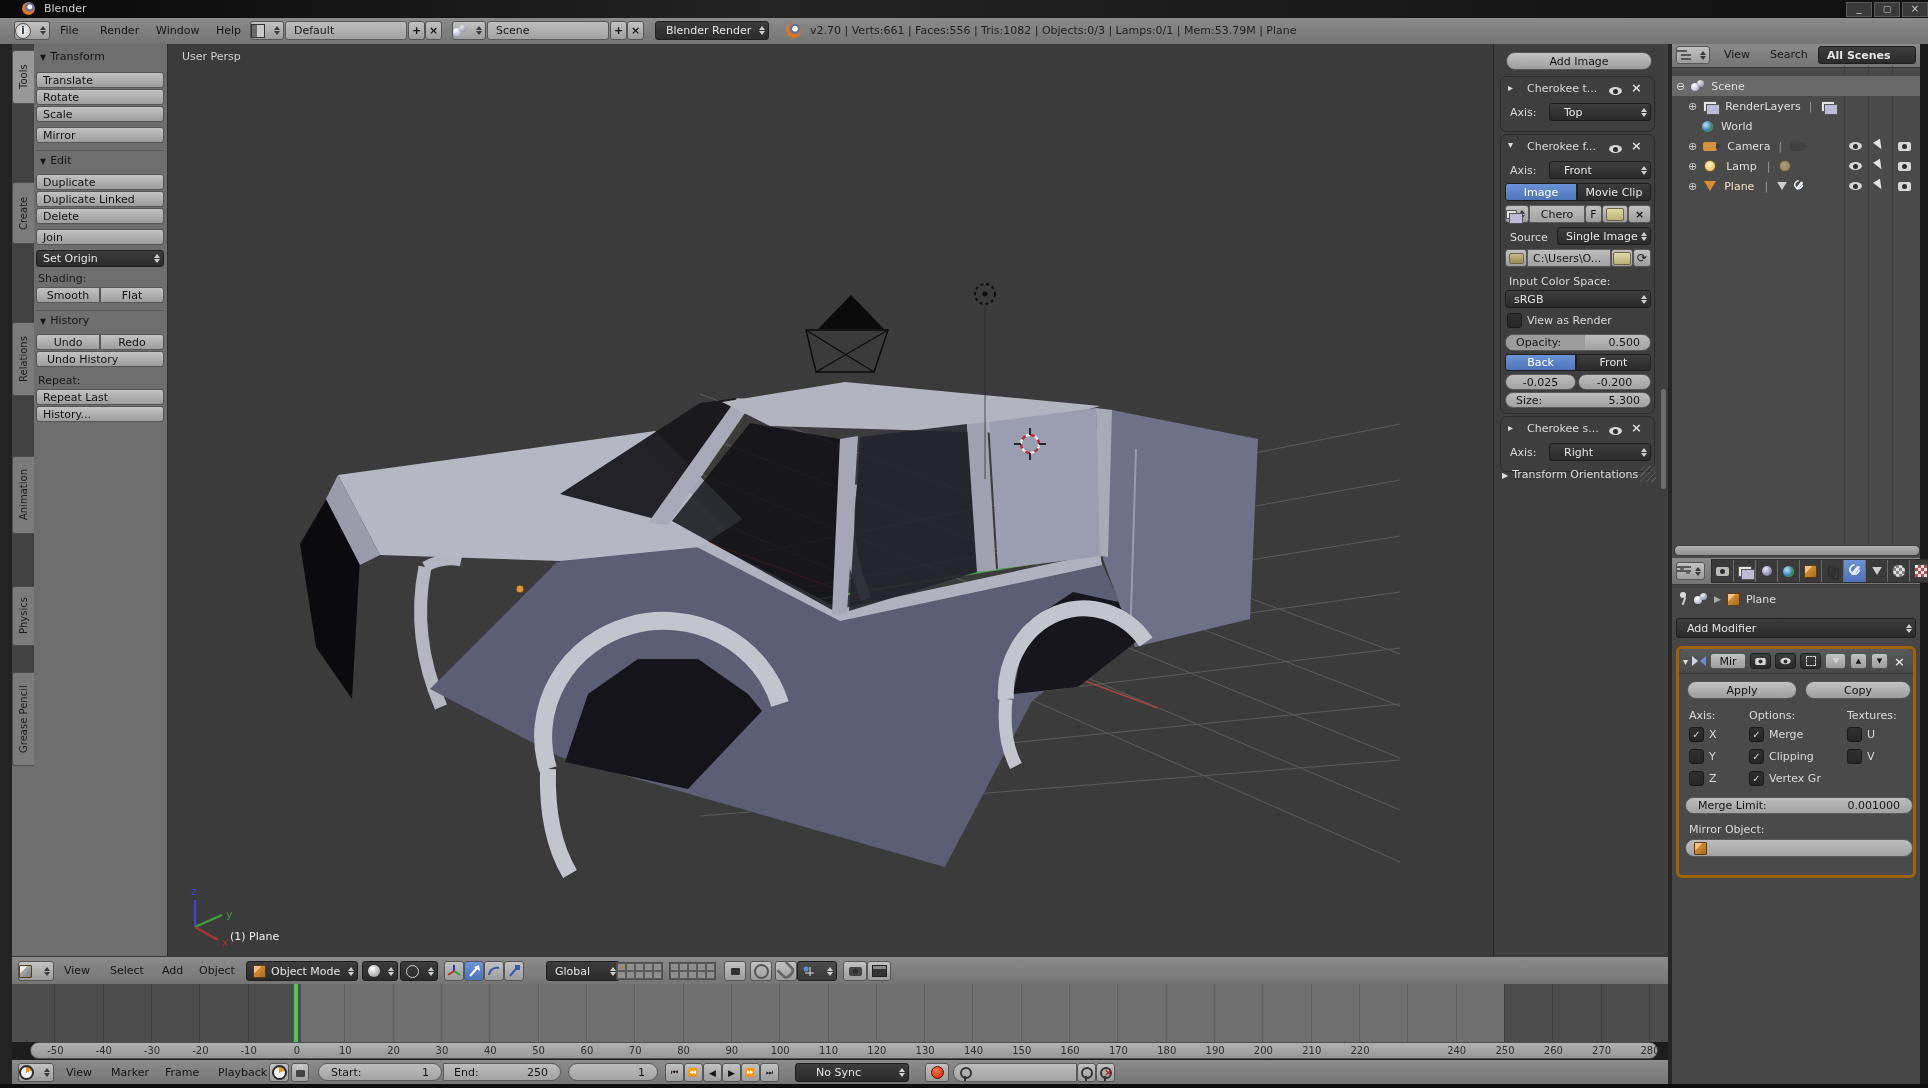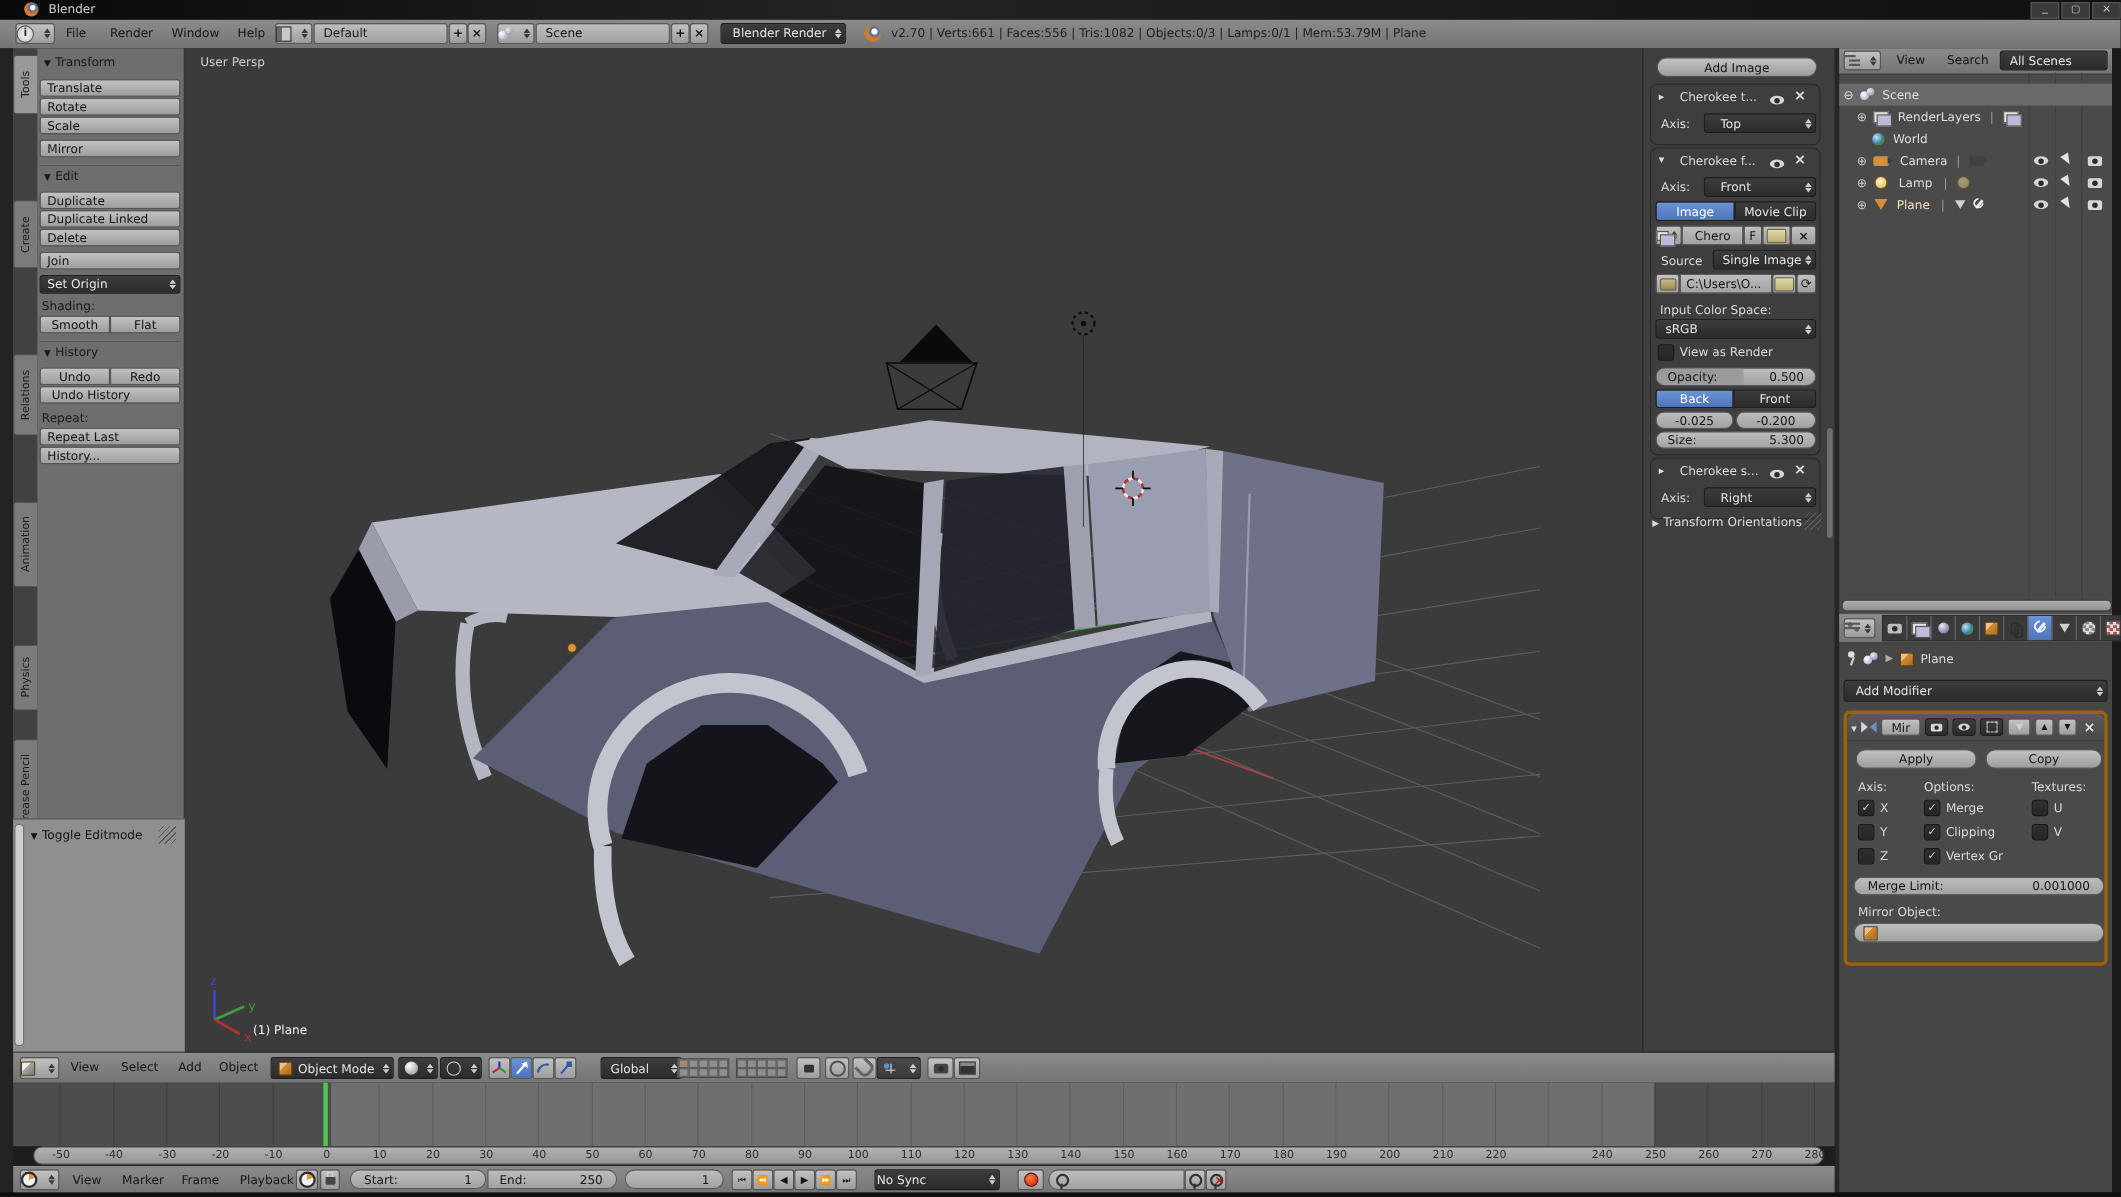--- a/index.html
+++ b/index.html
@@ -325,25 +325,20 @@
         <span style="margin-right:auto;padding-left:10px;text-align:right;">Undo History</span>
       </div>
     <span class="abs" style="left:26px;top:330px;color:#1b1b1b;">Repeat:</span>
     <div class="tsbtn btn-l" style="top:345px;">
         <span style="margin-right:auto;padding-left:6px;">Repeat Last</span>
       </div>
     <div class="tsbtn btn-l" style="top:362px;">
         <span style="margin-right:auto;padding-left:6px;">History...</span>
       </div>
 
-    <div class="abs" style="left:0;top:700px;width:156px;height:212px;background:#8f8f8f;border-top:1px solid #515151;">
-      <div class="abs" style="left:1px;top:4px;width:7px;height:200px;background:#cdcdcd;border-radius:4px;border:1px solid #6a6a6a;"></div>
-      <span class="abs g-td" style="left:16px;top:8px;color:#141414;">Toggle Editmode</span>
-      <div class="abs grip" style="left:132px;top:6px;width:16px;height:16px;"></div>
-    </div>
   </div>
 
   <div class="abs" style="left:1493px;top:44px;width:175px;height:912px;background:#3e3e3e;border-left:1px solid #272727;box-sizing:border-box;color:#d9d9d9;">
     <div class="abs btn-l" style="left:12px;top:8px;width:146px;height:18px;border-radius:9px;">
         <span>Add Image</span>
       </div>
 
     <div class="abs" style="left:6px;top:32px;width:153px;height:54px;border:1px solid #2b2b2b;border-radius:7px;">
       <span class="abs g-sr" style="left:7px;top:4px;color:#ddd;"></span>
       <span class="abs" style="left:26px;top:5px;">Cherokee t...</span>
@@ -702,21 +697,21 @@
       <div class="abs fld-l pill" style="left:556px;top:2px;width:90px;height:18px;">
         <span style="position:absolute;right:12px;">1</span>
       </div>
 
       <div class="abs btn-l" style="left:653px;top:2px;width:19px;height:19px;font-size:8px;">⏮</div>
       <div class="abs btn-l" style="left:672px;top:2px;width:19px;height:19px;font-size:8px;">⏪</div>
       <div class="abs btn-l" style="left:691px;top:2px;width:19px;height:19px;font-size:9px;">◀</div>
       <div class="abs btn-l" style="left:710px;top:2px;width:19px;height:19px;font-size:9px;">▶</div>
       <div class="abs btn-l" style="left:729px;top:2px;width:19px;height:19px;font-size:8px;">⏩</div>
       <div class="abs btn-l" style="left:748px;top:2px;width:19px;height:19px;font-size:8px;">⏭</div>
-      <div class="abs btn-d" style="left:783px;top:2px;width:114px;height:19px;padding-left:1px;">
+      <div class="abs btn-d" style="left:783px;top:2px;width:114px;height:19px;padding-left:20px;">
         <span>No Sync</span>
           <span class="dar">
             <i class="u"></i>
             <i class="d"></i>
           </span>
       </div>
       <div class="abs btn-l" style="left:913px;top:2px;width:24px;height:19px;">
           <span class="rec-dot"></span>
         </div>
       <div class="abs fld-l" style="left:941px;top:2px;width:124px;height:19px;border-radius:9px 0 0 9px;padding-left:6px;">
@@ -738,21 +733,21 @@
     <div class="abs hdr" style="left:0;top:0;width:248px;height:23px;">
       <div class="abs btn-l" style="left:4px;top:2px;width:34px;height:18px;gap:2px;">
         <span class="i-tree" style="filter:brightness(0.4);"></span>
           <span class="dar dk">
             <i class="u"></i>
             <i class="d"></i>
           </span>
       </div>
       <span class="abs menu" style="left:48px;top:-1px;">View</span>
       <span class="abs menu" style="left:94px;top:-1px;">Search</span>
-      <div class="abs btn-d" style="left:146px;top:2px;width:98px;height:18px;padding-left:8px;">
+      <div class="abs btn-d" style="left:146px;top:2px;width:98px;height:18px;padding-left:8px;font-weight:bold;">
         <span>All Scenes</span>
       </div>
     </div>
 
     <div class="osep" style="left:172px;"></div>
     <div class="osep" style="left:196px;"></div>
     <div class="osep" style="left:220px;"></div>
 
     <div class="orow" style="top:32px;background:#696969;">
       <span style="margin-left:4px;color:#ddd;">⊖</span>

